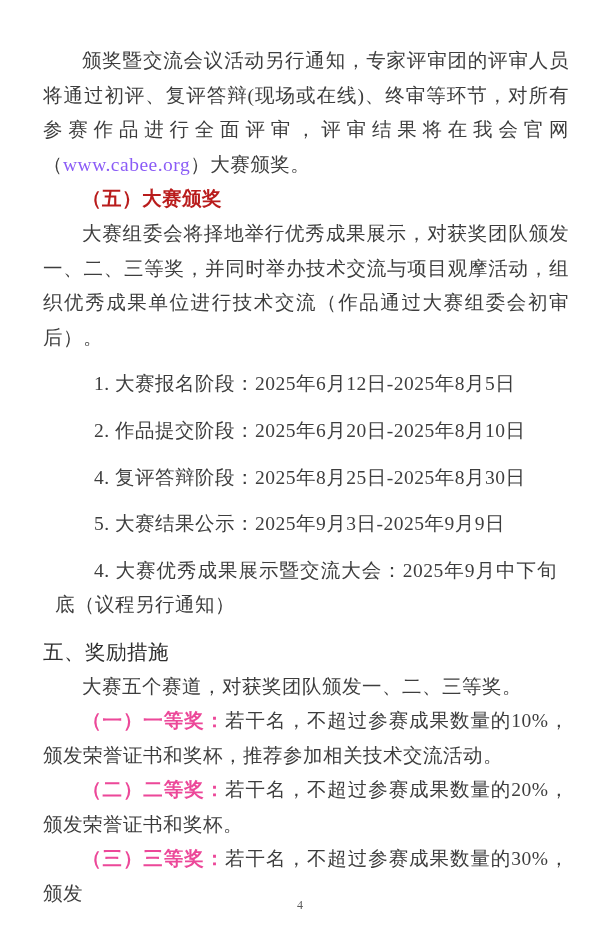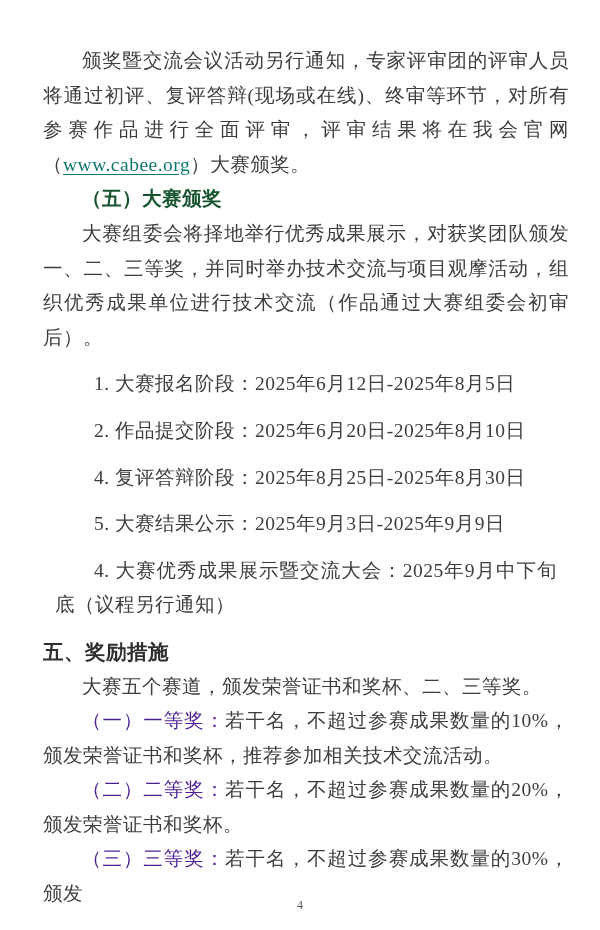--- a/index.html
+++ b/index.html
@@ -27,44 +27,43 @@
     text-indent: 2em;
     text-align: justify;
     text-justify: inter-character;
   }
   .sub-heading {
     margin: 0;
     text-indent: 2em;
     font-size: 19.5px;
     font-weight: bold;
     line-height: 34.6px;
-    color: #14532d;
+    color: #b91c1c;
   }
   .major-heading {
     margin: 3px 0 0 0;
     text-indent: 0;
     font-family: "Liberation Sans", "DejaVu Sans", sans-serif;
     font-size: 20.5px;
-    font-weight: bold;
+    font-weight: normal;
     line-height: 34.6px;
     color: #2e2e2e;
   }
   .timeline-item {
     margin: 12px;
     text-indent: 2em;
     text-align: justify;
     text-justify: inter-character;
   }
   .award-lead {
-    font-weight: normal;
-    color: #4c1d95;
+    font-weight: bold;
+    color: #ec4899;
   }
   .doc-link {
-    color: #0f766e;
-    text-decoration: underline;
+    color: #8b5cf6;
     text-underline-offset: 3px;
     cursor: pointer;
   }
   .page-footer {
     position: absolute;
     bottom: 18px;
     left: 0;
     width: 100%;
     text-align: center;
     font-family: "Liberation Serif", "DejaVu Serif", serif;
@@ -87,21 +86,21 @@
 
 
   <p class="timeline-item">1. 大赛报名阶段：2025年6月12日-2025年8月5日</p>
   <p class="timeline-item">2. 作品提交阶段：2025年6月20日-2025年8月10日</p>
   <p class="timeline-item">4. 复评答辩阶段：2025年8月25日-2025年8月30日</p>
   <p class="timeline-item">5. 大赛结果公示：2025年9月3日-2025年9月9日</p>
   <p class="timeline-item">4. 大赛优秀成果展示暨交流大会：2025年9月中下旬底（议程另行通知）</p>
 
   <h2 class="major-heading">五、奖励措施</h2>
 
-  <p class="para">大赛五个赛道，颁发荣誉证书和奖杯、二、三等奖。</p>
+  <p class="para">大赛五个赛道，对获奖团队颁发一、二、三等奖。</p>
 
   <p class="para"><span class="award-lead">（一）一等奖：</span><span>若干名，不超过参赛成果数量的10%，颁发荣誉证书和奖杯，推荐参加相关技术交流活动。</span></p>
 
   <p class="para"><span class="award-lead">（二）二等奖：</span><span>若干名，不超过参赛成果数量的20%，颁发荣誉证书和奖杯。</span></p>
 
   <p class="para"><span class="award-lead">（三）三等奖：</span><span>若干名，不超过参赛成果数量的30%，颁发</span></p>
 
   <div class="page-footer">4</div>
 
 </div>

